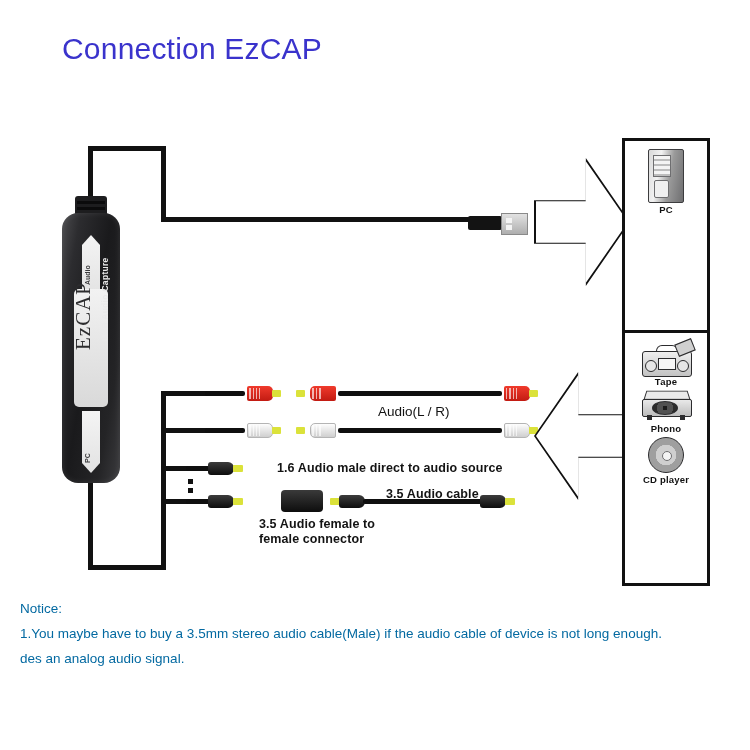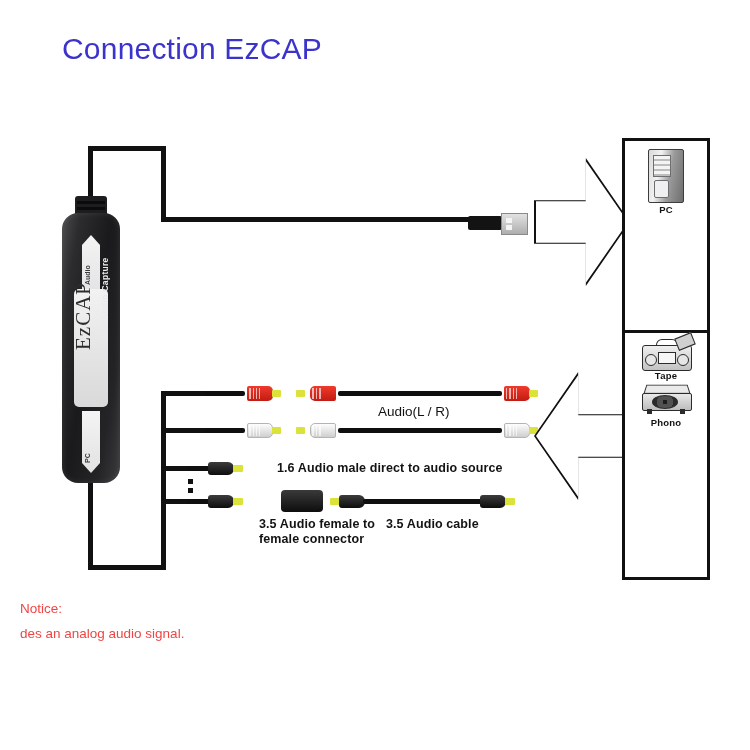--- a/index.html
+++ b/index.html
@@ -57,21 +57,21 @@
       clip-path:polygon(0 33%,54% 33%,54% 0,100% 50%,54% 100%,54% 67%,0 67%);}
   #arrow-bot{left:534px;top:372px;width:96px;height:128px;
       clip-path:polygon(100% 33%,46% 33%,46% 0,0 50%,46% 100%,46% 67%,100% 67%);}
   #arrow-bot-in{position:absolute;left:536px;top:375px;width:92px;height:122px;background:#fff;
       clip-path:polygon(100% 33%,46% 33%,46% 0,0 50%,46% 100%,46% 67%,100% 67%);}
 
   
   .devbox{position:absolute;border:3px solid #111;background:#fff;
       display:flex;flex-direction:column;align-items:center;}
   #box-pc{left:622px;top:138px;width:82px;height:183px;padding-top:8px;}
-  #box-src{left:622px;top:330px;width:82px;height:238px;padding-top:6px;}
+  #box-src{left:622px;top:330px;width:82px;height:238px;padding-top:12px;}
   .devcell{display:flex;flex-direction:column;align-items:center;width:100%;}
   .devcap{font-size:9.5px;font-weight:bold;color:#111;margin-top:1px;margin-bottom:3px;
       letter-spacing:.2px;}
 
   
   .ico{position:relative;}
   
   .ico-pc{width:34px;height:52px;
       background:linear-gradient(100deg,#d8d8d8 0%,#f2f2f2 30%,#9a9a9a 60%,#6e6e70 100%);
       border:1.5px solid #3c3c3e;border-radius:2px;}
@@ -151,21 +151,21 @@
       background:linear-gradient(180deg,#3a3a3a,#0d0d0d);}
 
   
   .lbl{position:absolute;font-size:12.5px;color:#131313;font-weight:bold;letter-spacing:.1px;
        white-space:nowrap;}
   #lbl-audio-lr{position:absolute;left:378px;top:404px;font-size:13.5px;color:#131313;
        font-weight:normal;white-space:nowrap;}
 
   
   #notice{position:absolute;left:20px;top:600px;width:714px;}
-  #notice p{margin:0 0 7px 0;font-size:13.5px;color:#ef4444;line-height:1.35;}
+  #notice p{margin:0 0 7px 0;font-size:13.5px;color:#0369a1;line-height:1.35;}
 </style>
 </head>
 <body>
 
 <div id="page">
 
   <div id="title">Connection EzCAP</div>
 
   <div class="cable" style="left:88px;top:146px;width:5px;height:70px;"></div>
   <div class="cable" style="left:88px;top:146px;width:78px;height:5px;"></div>
@@ -268,21 +268,21 @@
     <div class="mbody" style="left:9px;"></div>
     <div class="mwire" style="left:33px;width:120px;"></div>
     <div class="mbody" style="left:150px;"></div>
     <div class="mtip" style="left:175px;"></div>
   </div>
 
   <div id="lbl-audio-lr">Audio(L / R)</div>
   <div class="lbl" style="left:277px;top:461px;">1.6 Audio male direct to audio source</div>
   <div class="lbl" style="left:259px;top:517px;">3.5 Audio female to</div>
   <div class="lbl" style="left:259px;top:532px;">female connector</div>
-  <div class="lbl" style="left:386px;top:517px;text-align:right;">3.5 Audio cable</div>
+  <div class="lbl" style="left:386px;top:487px;text-align:right;">3.5 Audio cable</div>
 
   <div class="blockarrow" id="arrow-top"></div>
   <div id="arrow-top-in"></div>
   <div class="blockarrow" id="arrow-bot"></div>
   <div id="arrow-bot-in"></div>
 
   <div class="devbox" id="box-pc">
     <div class="devcell">
       <div class="ico ico-pc"></div>
       <div class="devcap">PC</div>
@@ -304,20 +304,25 @@
     <div class="devcell">
       <div class="ico ico-ph">
         <div class="ph-lid"></div>
           <div class="ph-base"></div>
           <div class="ph-plat"></div>
         <div class="ph-leg1"></div>
           <div class="ph-leg2"></div>
       </div>
       <div class="devcap">Phono</div>
     </div>
+    <div class="devcell">
+      <div class="ico ico-cd"></div>
+      <div class="devcap">CD player</div>
+    </div>
   </div>
 
   <div id="notice">
     <p>Notice:</p>
+    <p>1.You maybe have to buy a 3.5mm stereo audio cable(Male) if the audio cable of device is not long enough.</p>
     <p>des an analog audio signal.</p>
   </div>
 
 </div>
 
 </body></html>

